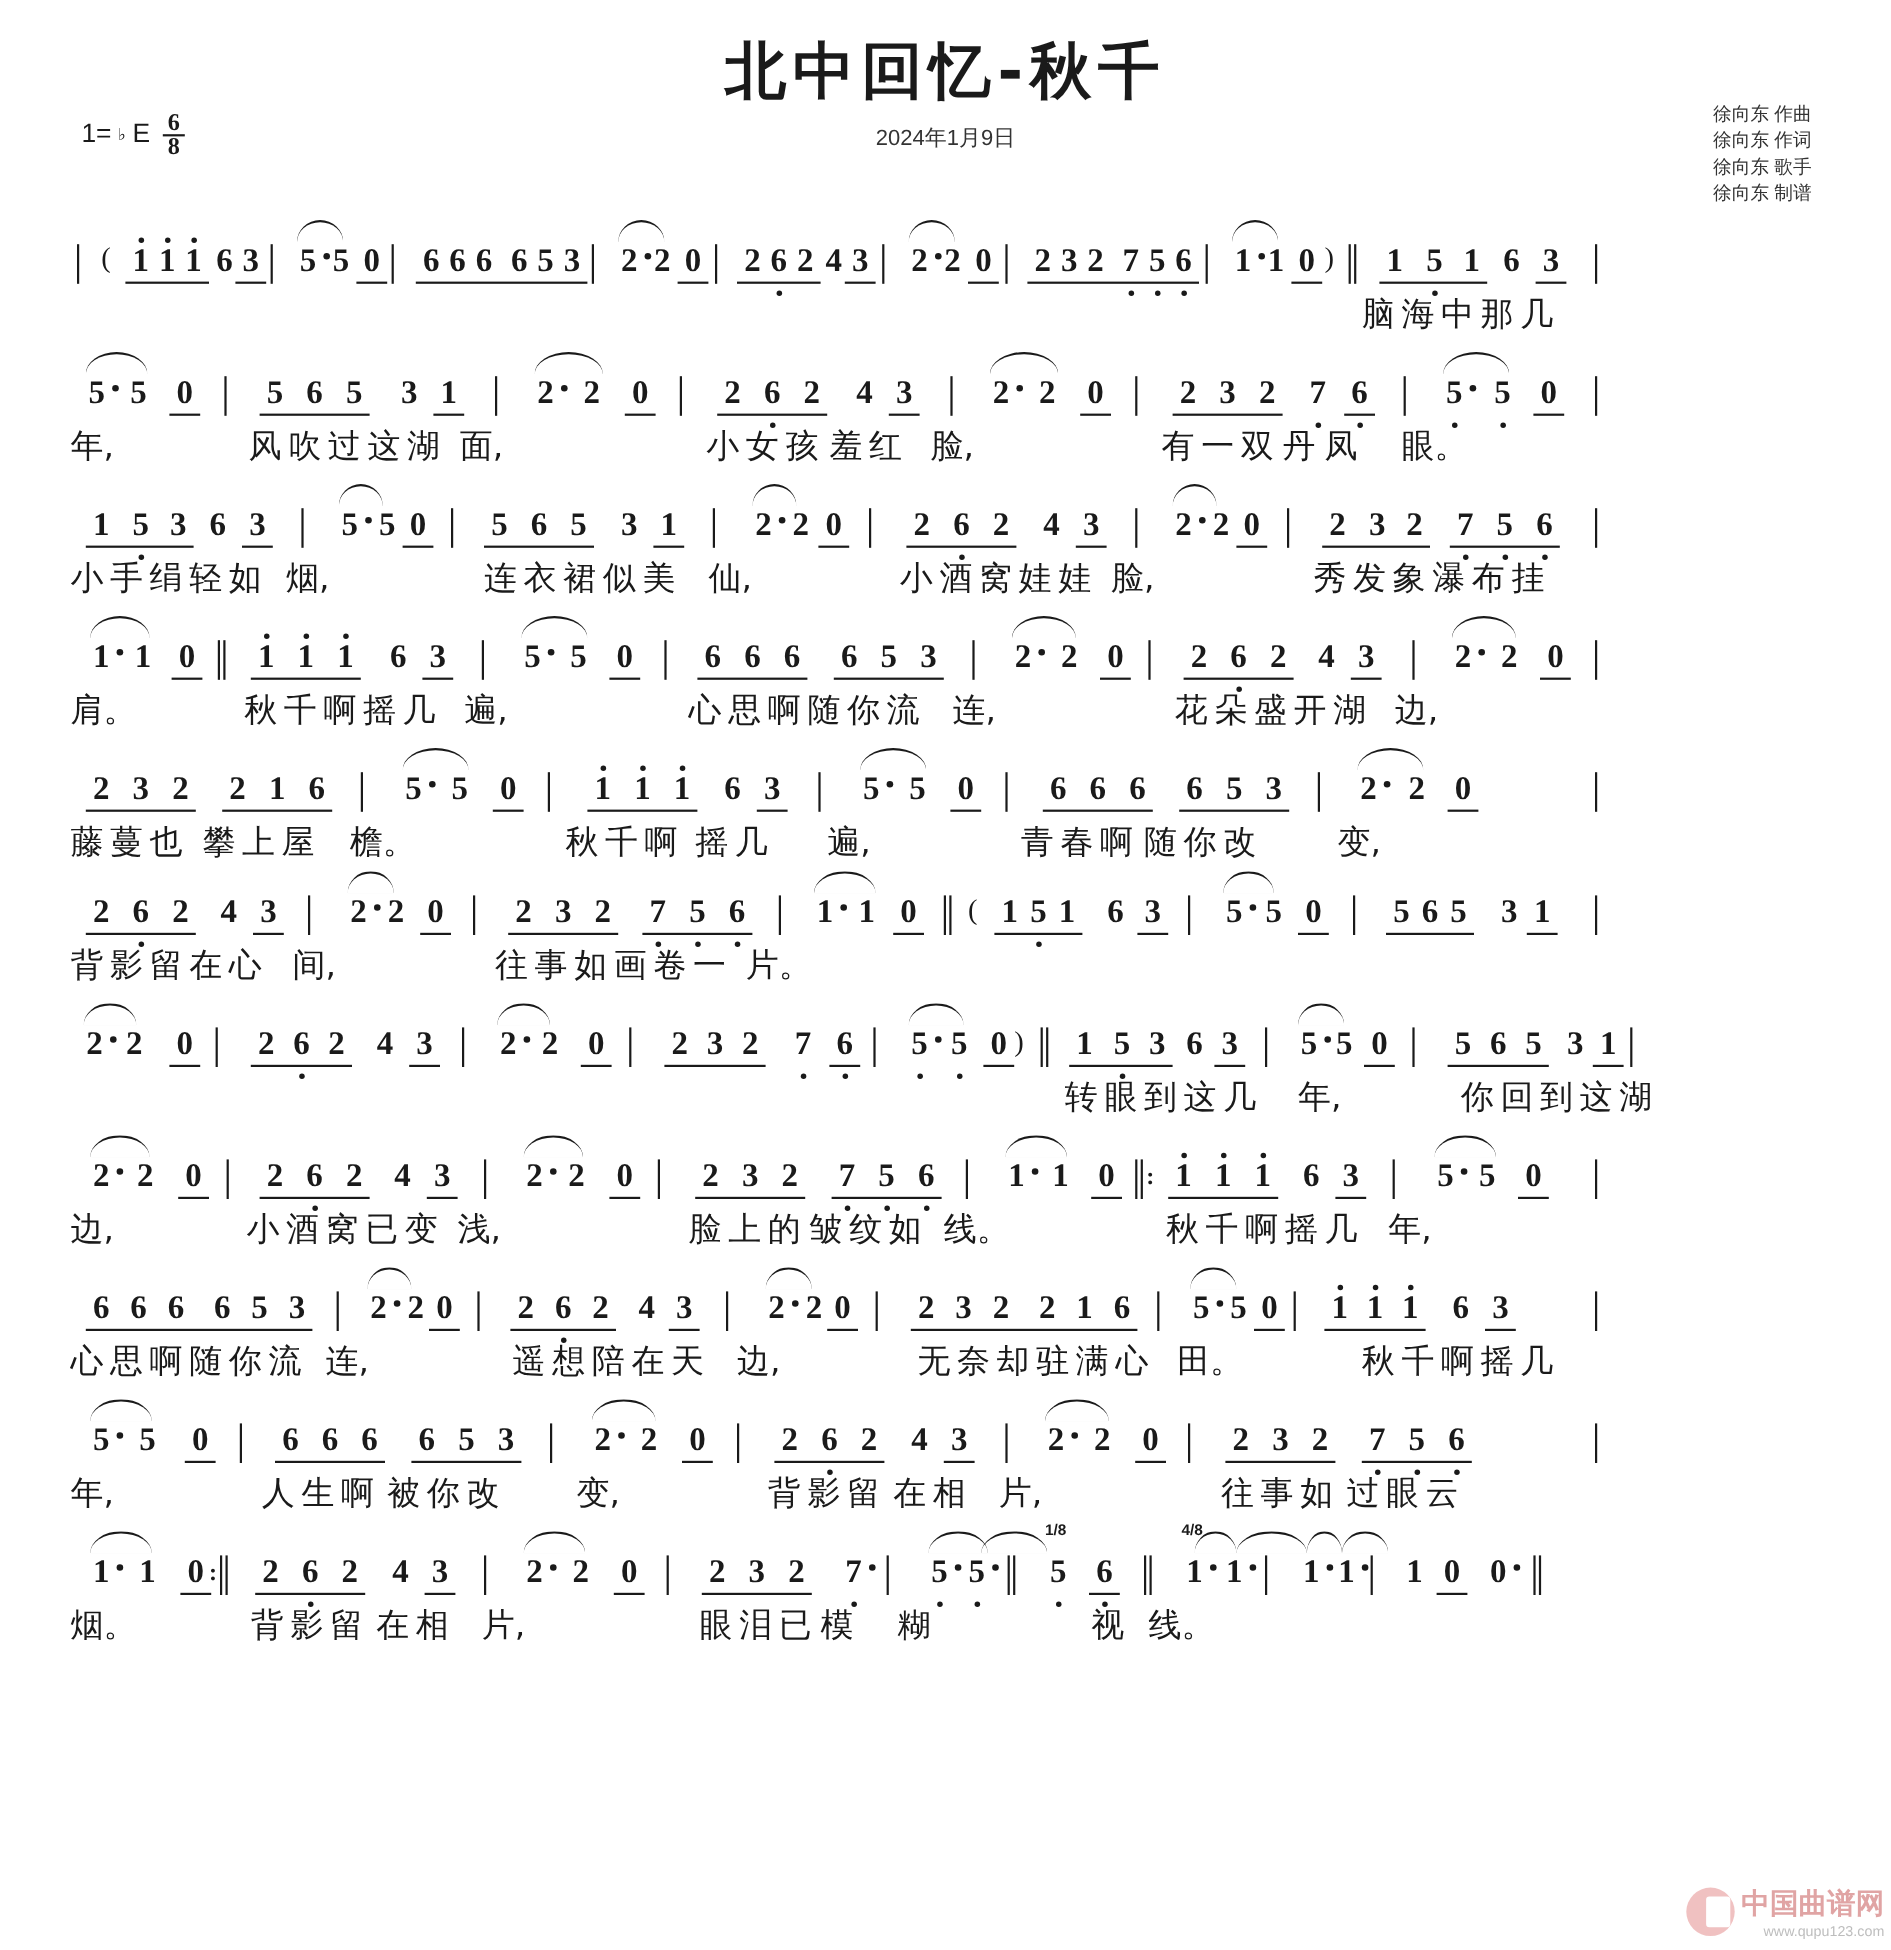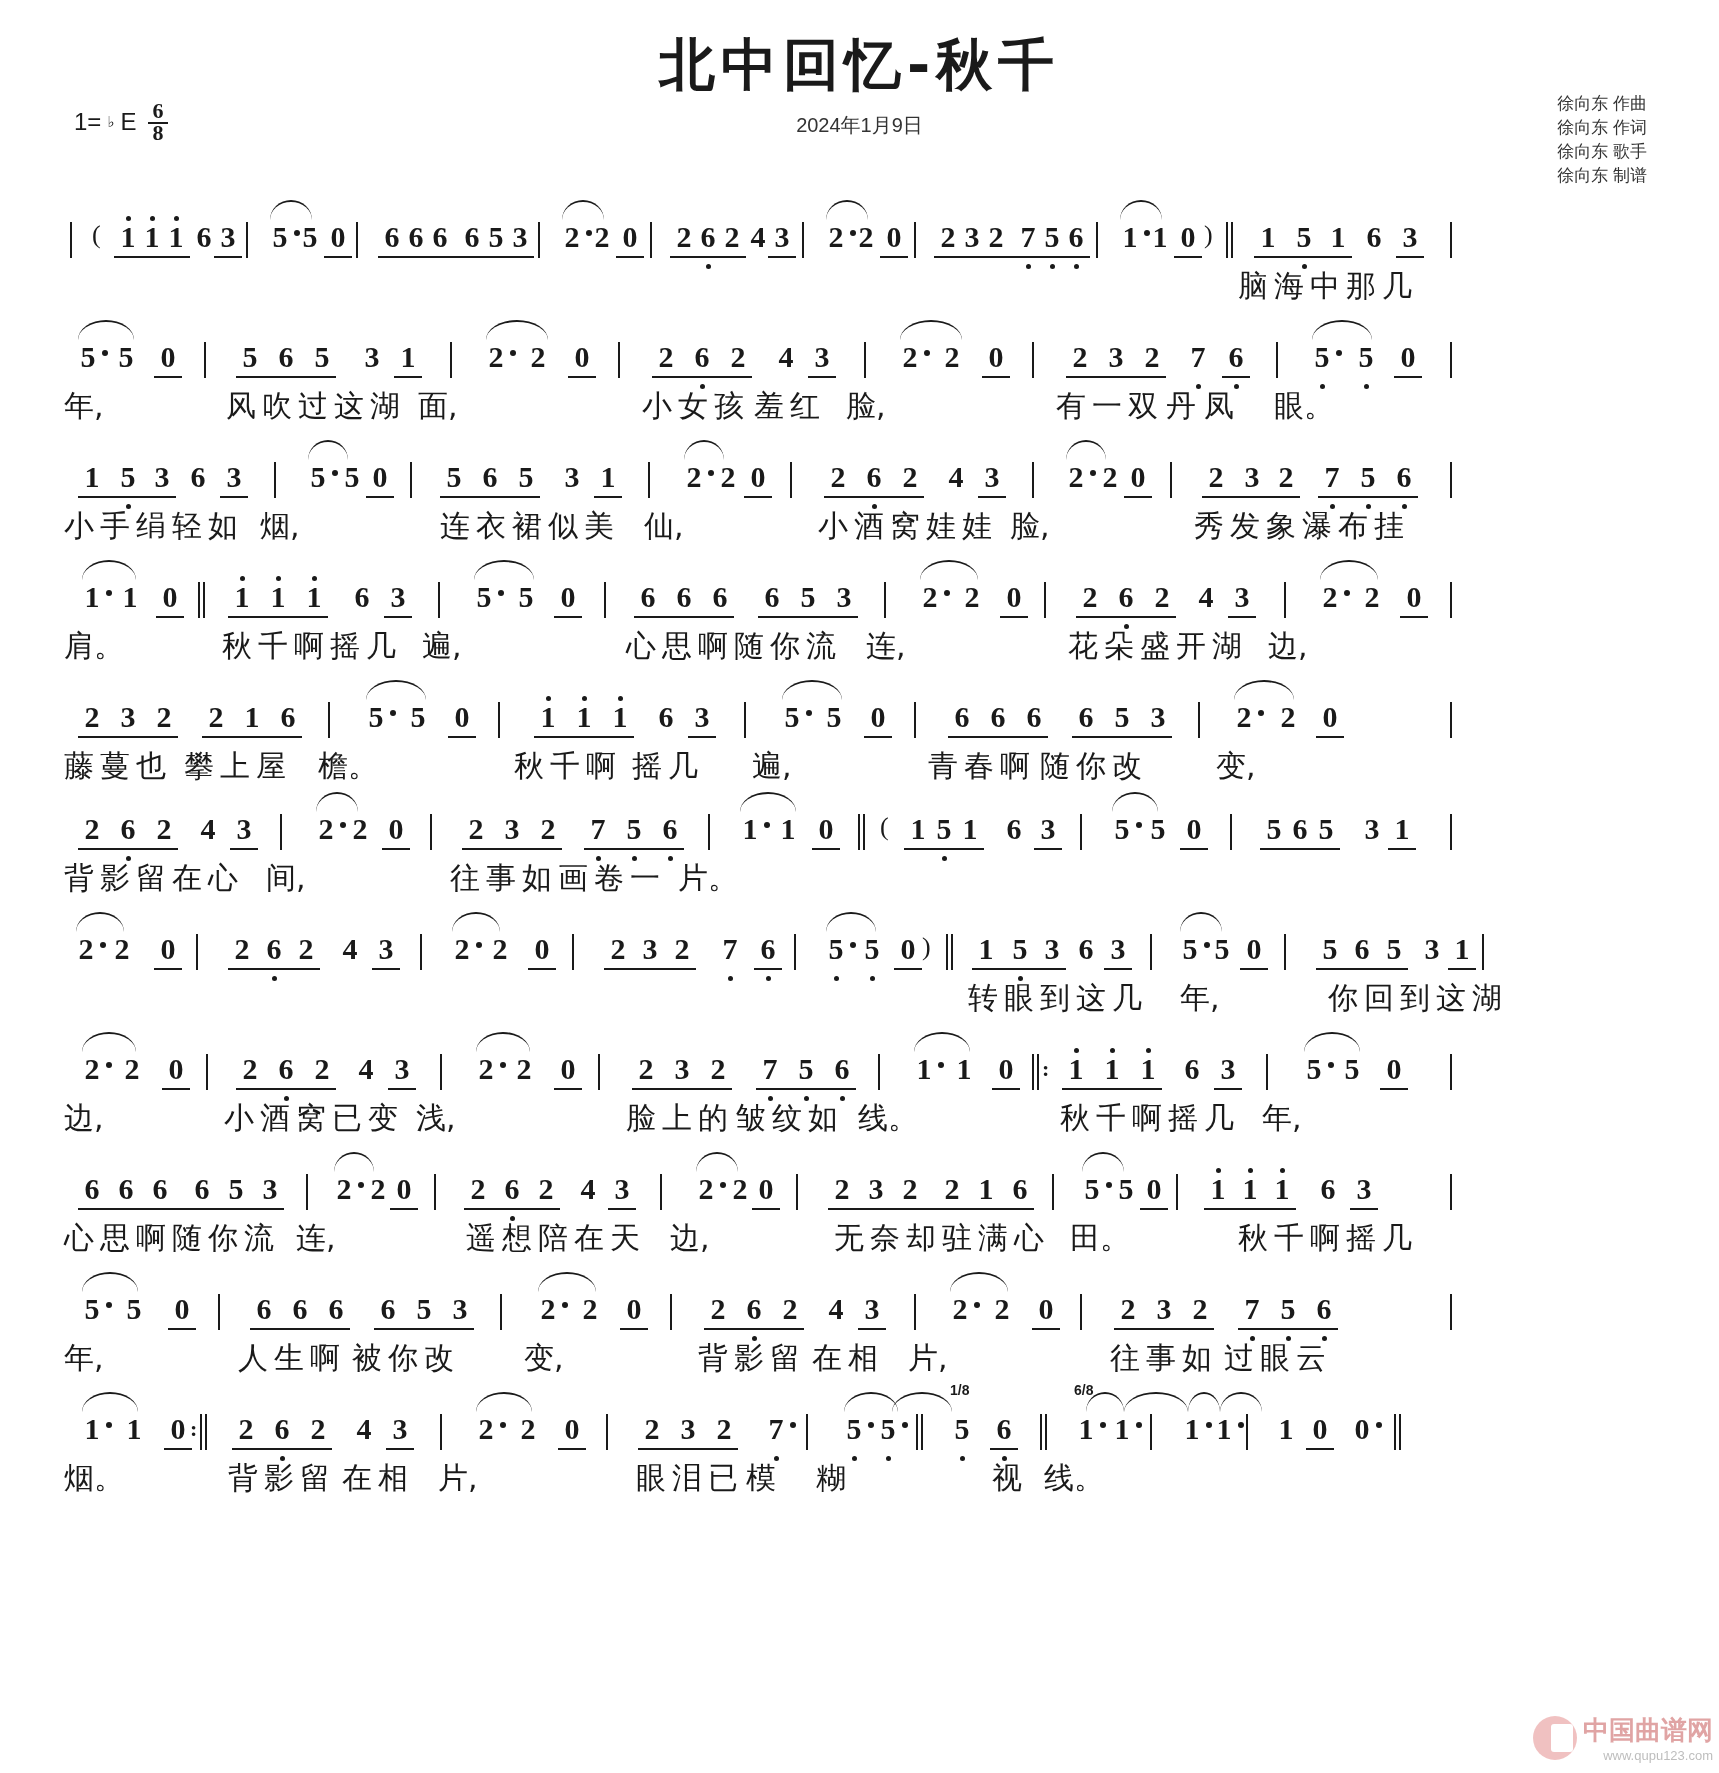--- a/index.html
+++ b/index.html
@@ -793,21 +793,21 @@
         <div class="tie" style="left: 774px; width: 54px;"></div>
         <div class="tok" style="left: 772px;"><span>5</span><div class="lo"></div><div class="dot"></div></div>
         <div class="tie" style="left: 822px; width: 60px;"></div>
         <div class="tok" style="left: 806px;"><span>5</span><div class="lo"></div><div class="dot"></div></div>
         <div class="dbar" style="left: 846px;"></div>
         <div class="smalltime" style="left: 880px;">1/8</div>
         <div class="tok" style="left: 880px;"><span>5</span><div class="lo"></div></div>
         <div class="tok" style="left: 922px;"><span>6</span><div class="lo" style="top: 44px;"></div><div class="ul"></div></div>
         <div class="dbar" style="left: 970px;"></div>
         <div class="tie" style="left: 1016px; width: 38px;"></div>
-        <div class="smalltime" style="left: 1004px;">6/8</div>
+        <div class="smalltime" style="left: 1004px;">4/8</div>
         <div class="tok" style="left: 1004px;"><span>1</span><div class="dot"></div></div>
         <div class="tie" style="left: 1054px; width: 64px;"></div>
         <div class="tok" style="left: 1040px;"><span>1</span><div class="dot"></div></div>
         <div class="bar" style="left: 1080px;"></div>
         <div class="tie" style="left: 1118px; width: 32px;"></div>
         <div class="tok" style="left: 1110px;"><span>1</span><div class="dot"></div></div>
         <div class="tie" style="left: 1150px; width: 42px;"></div>
         <div class="tok" style="left: 1142px;"><span>1</span><div class="dot"></div></div>
         <div class="bar" style="left: 1176px;"></div>
         <div class="tok" style="left: 1204px;"><span>1</span></div>

